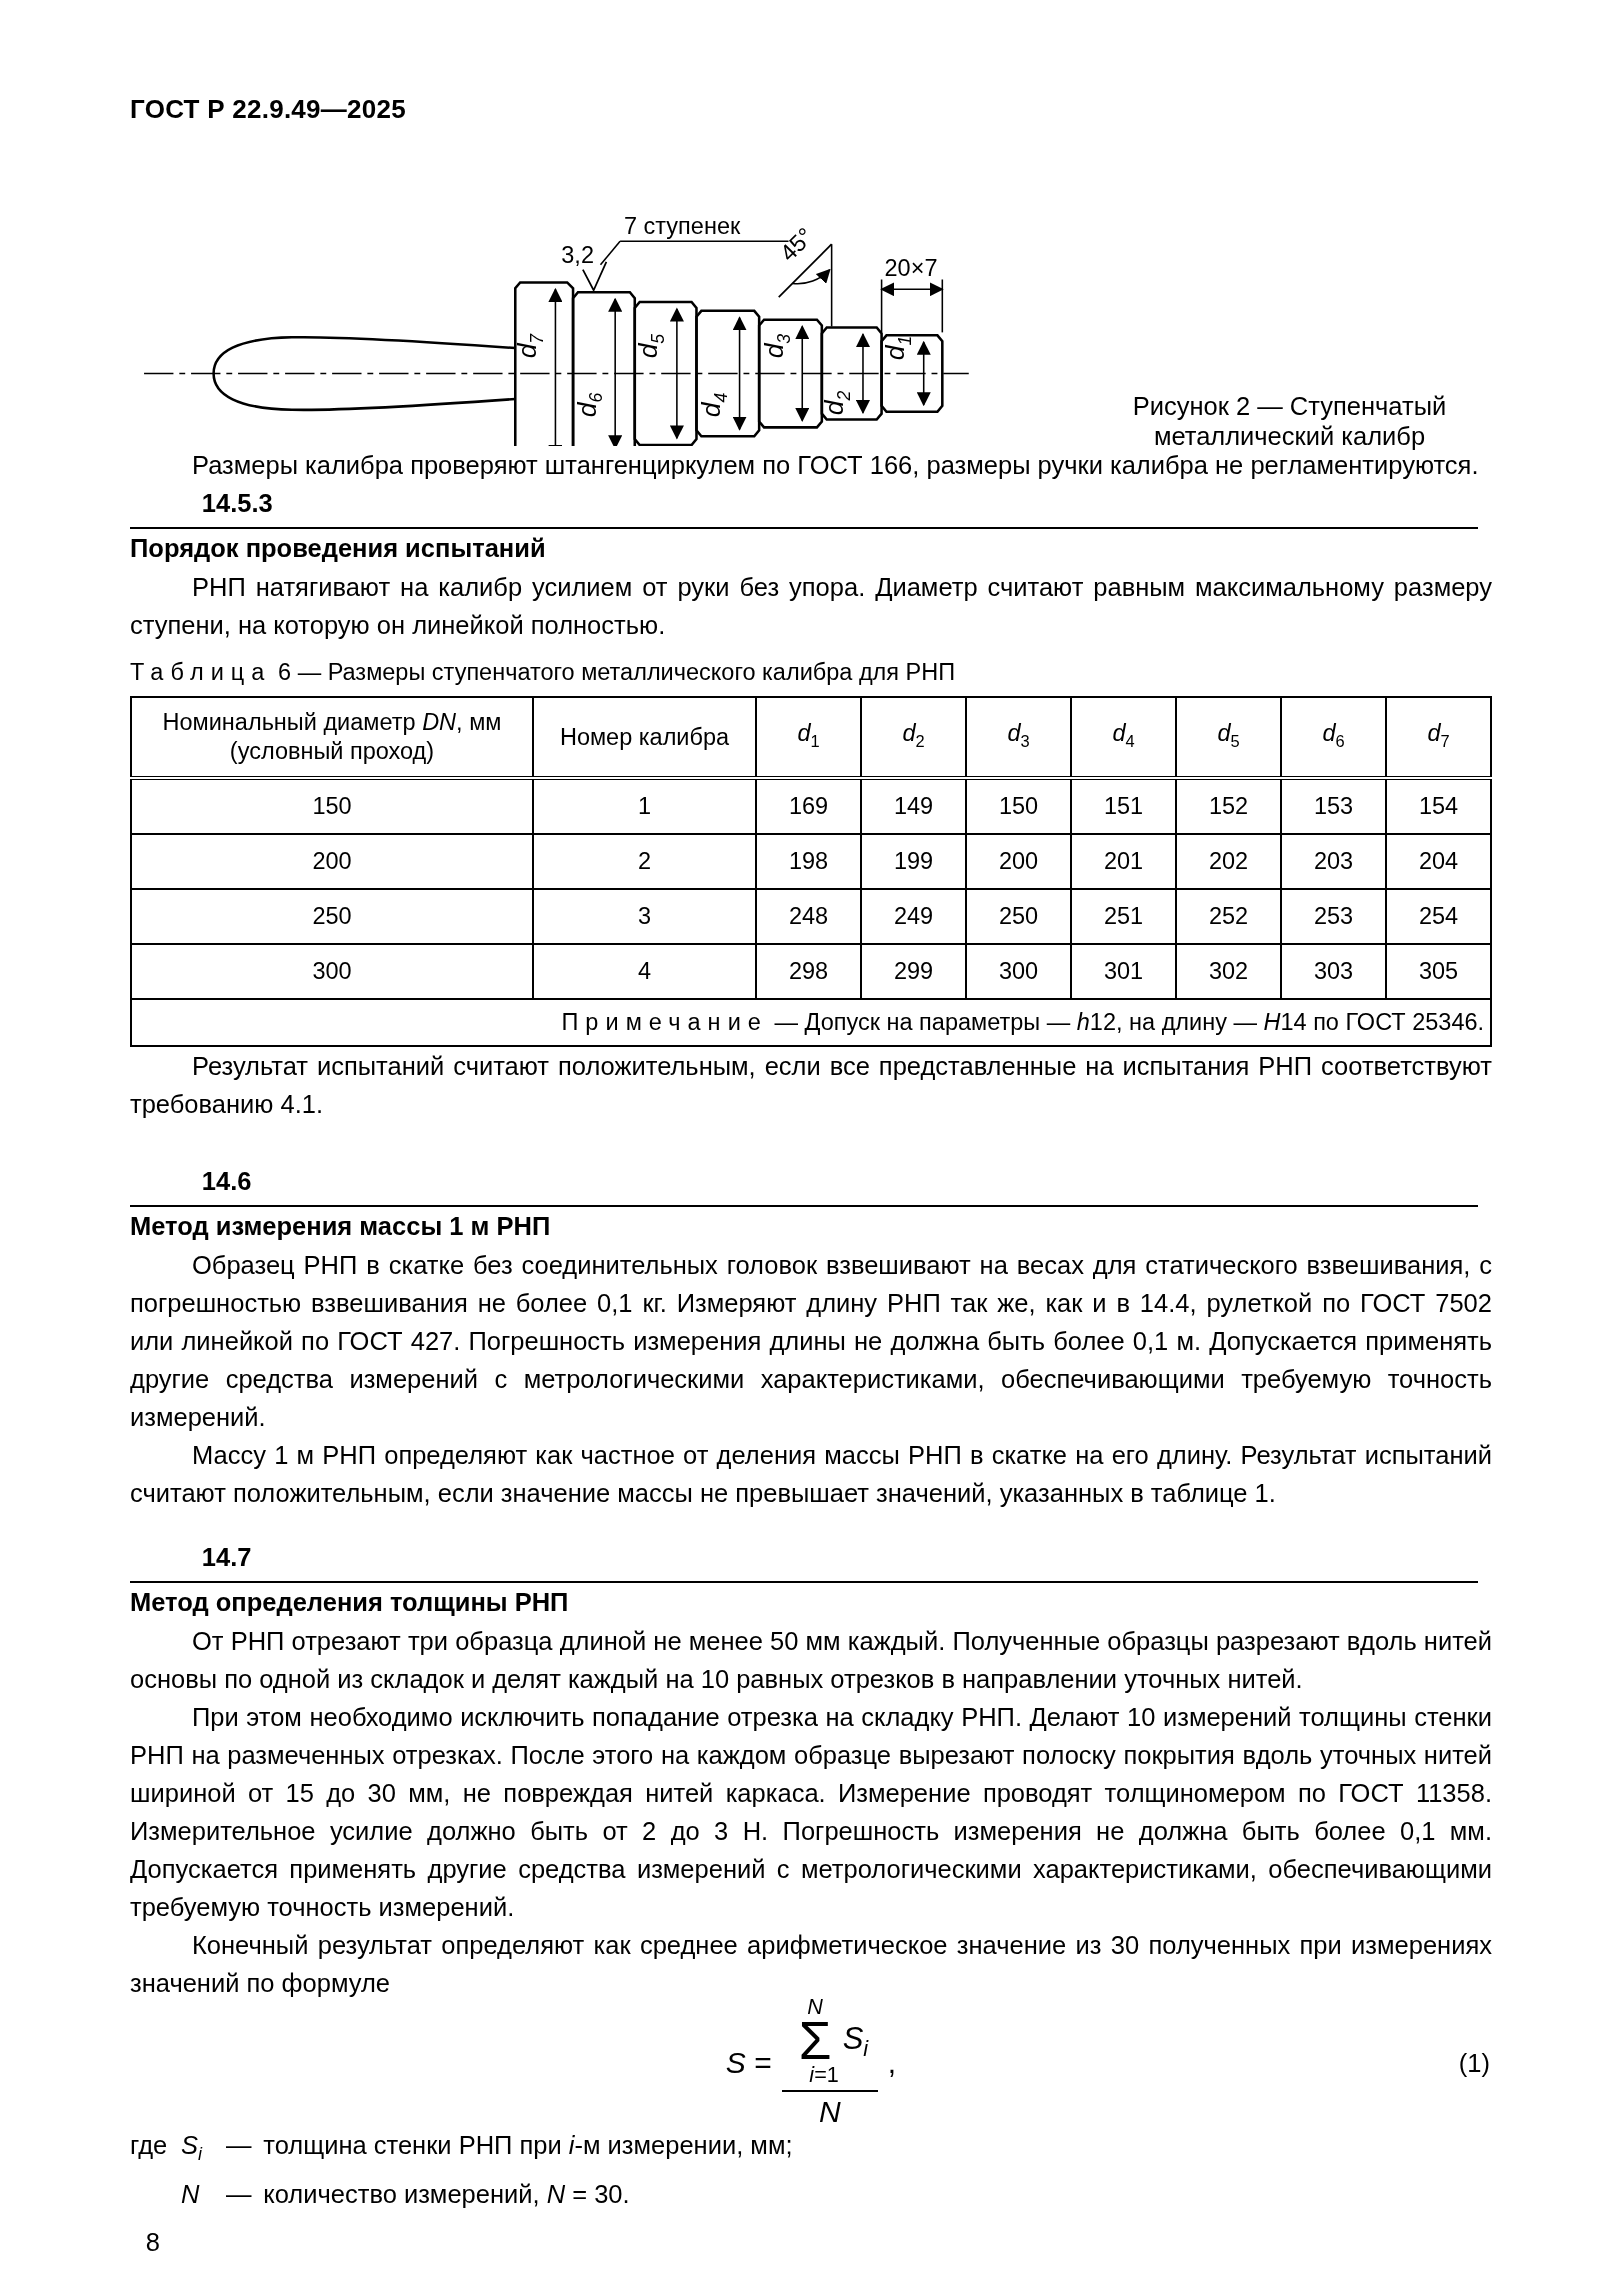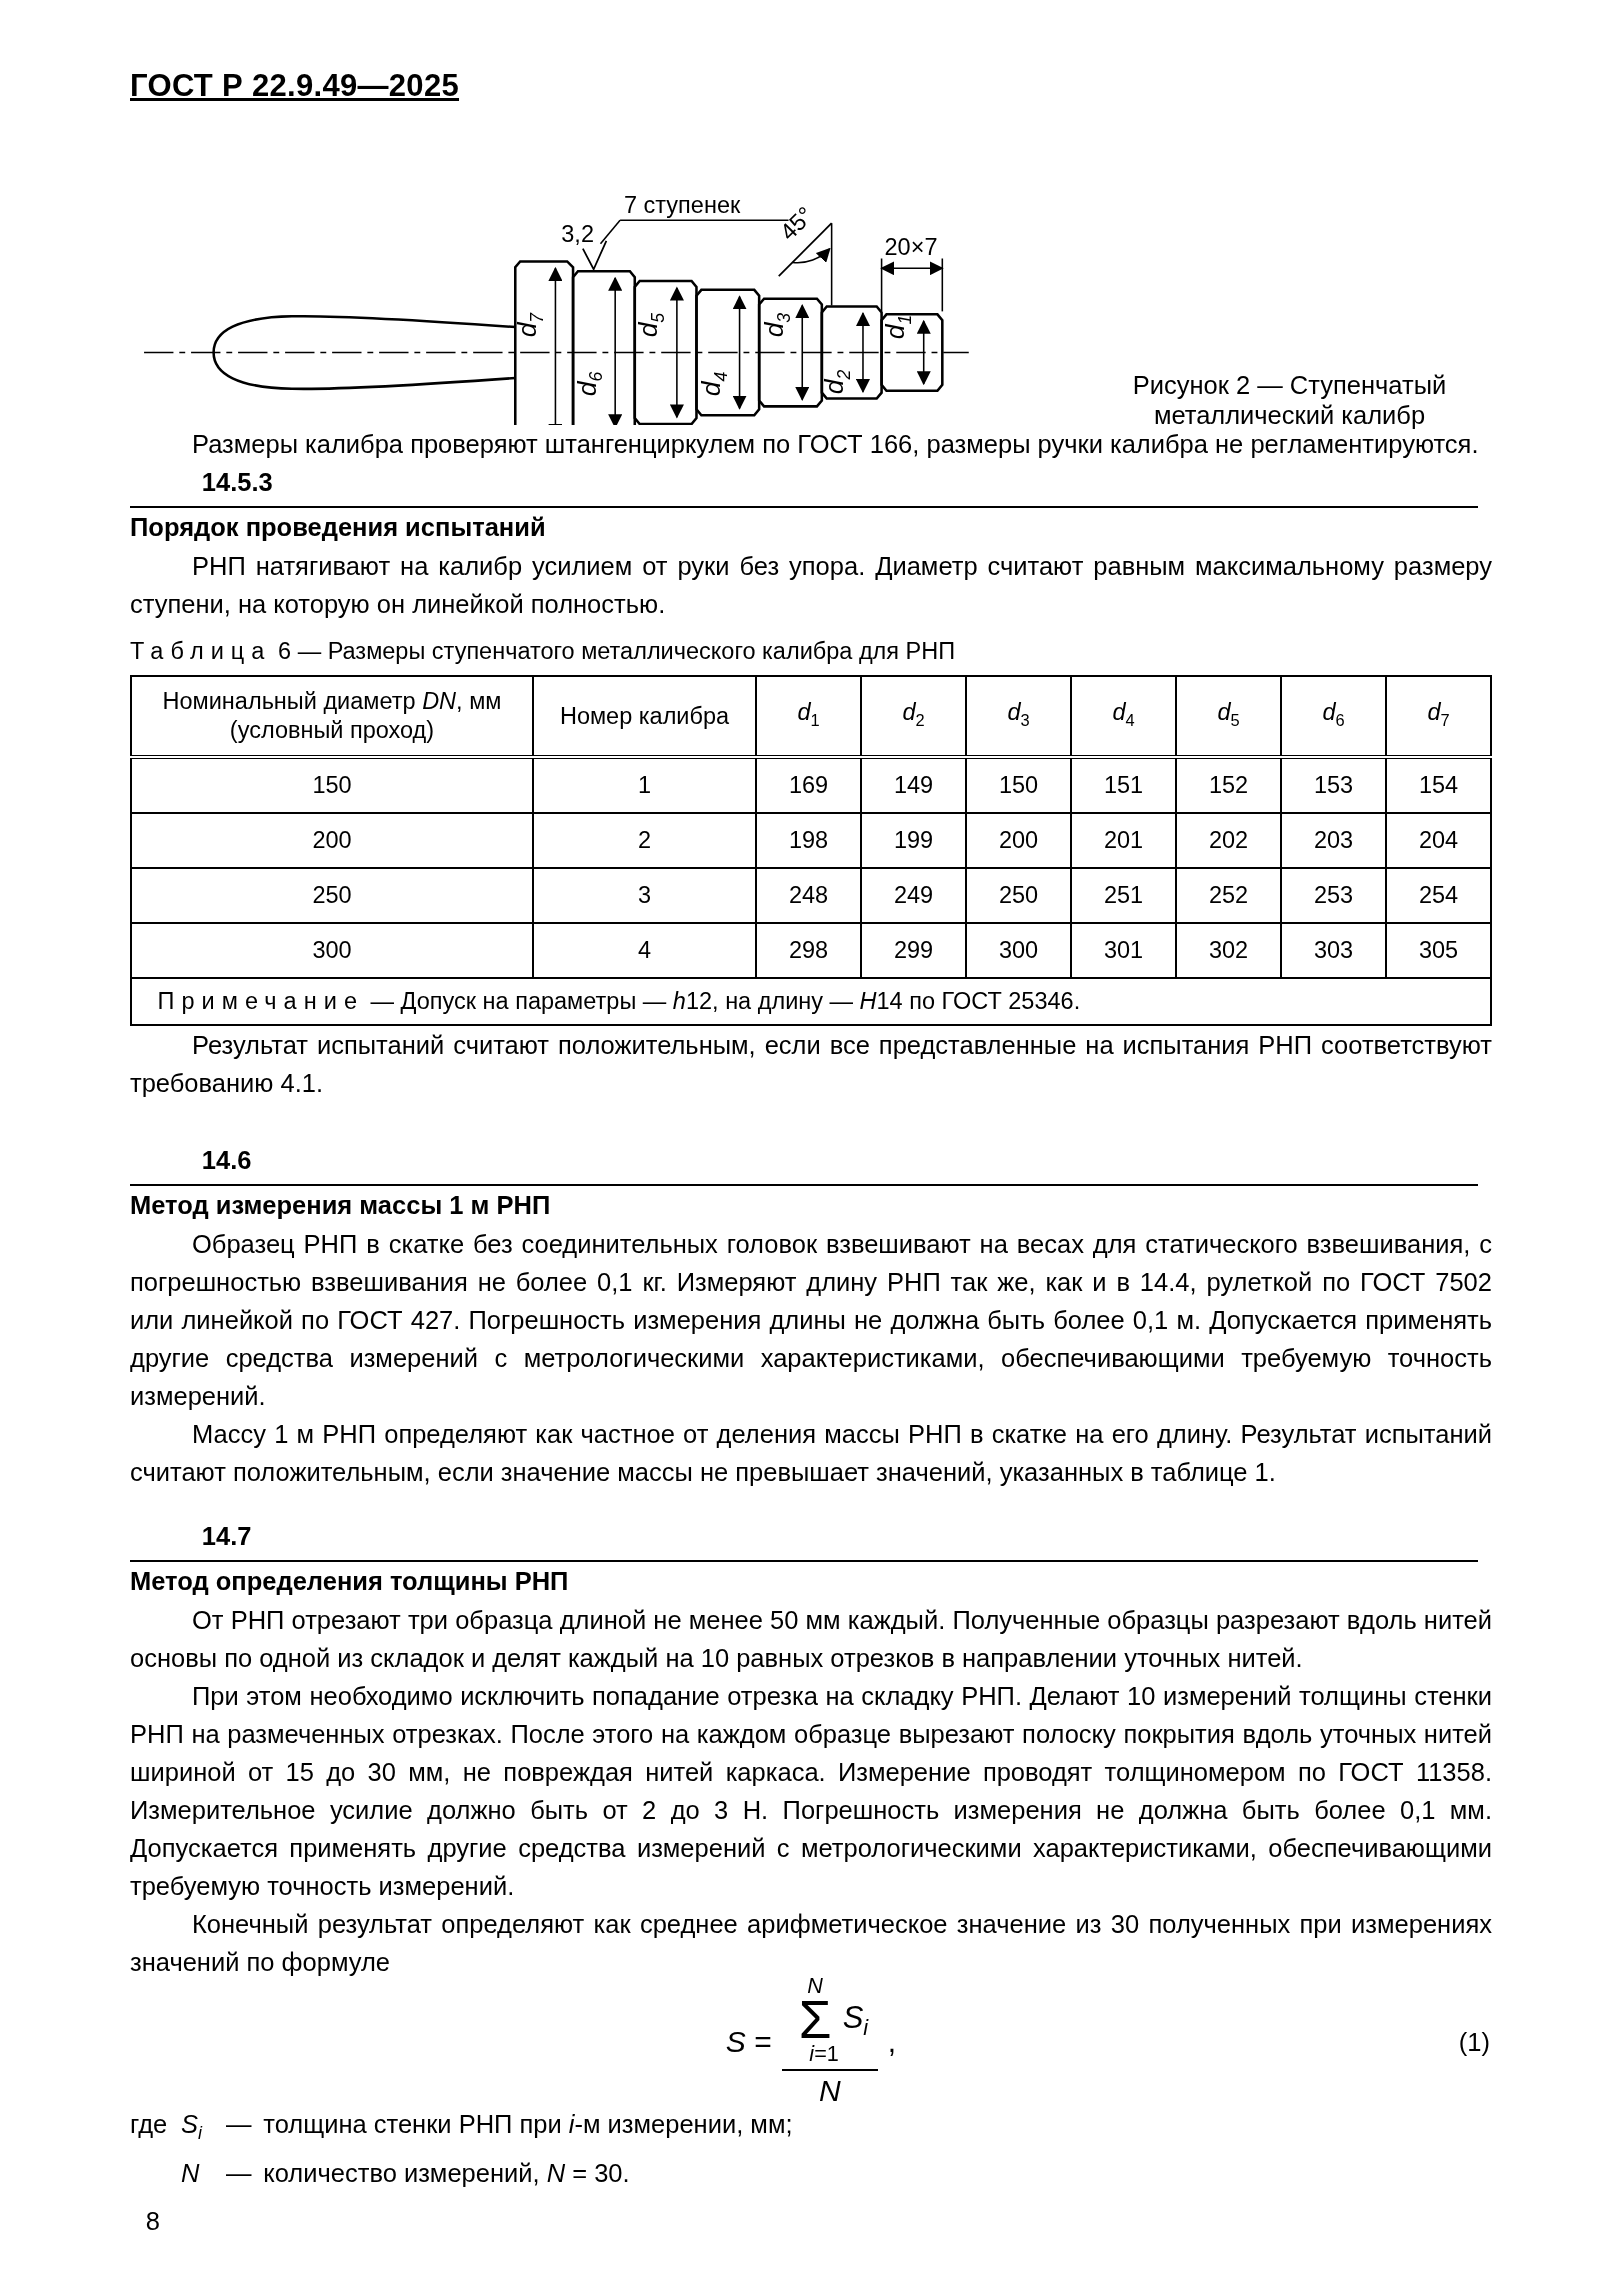--- a/index.html
+++ b/index.html
@@ -1,36 +1,36 @@
 <!DOCTYPE html>
 <html><head>
 <meta charset="utf-8">
 <style>
   html,body{margin:0;padding:0;}
   body{width:1621px;height:2293px;background:#fff;color:#000;overflow:hidden;
        font-family:"Liberation Sans",sans-serif;position:relative;}
   .content{padding:0 129px 0 130px;}
-  .doc-header{margin-top:68px;font-size:31px;font-weight:bold;letter-spacing:.01em;text-decoration:underline;}
+  .doc-header{margin-top:94px;font-size:26px;font-weight:bold;letter-spacing:.01em;}
   .figure-wrap{position:relative;height:286px;margin-top:35px;}
   .figure-wrap svg{position:absolute;left:0;top:0;}
   .fig-caption{position:absolute;left:912px;top:231px;width:495px;text-align:center;
                font-size:25.5px;line-height:30px;}
   p.body{font-size:25.5px;line-height:38px;margin:0;text-align:justify;text-indent:62px;}
   .p1{margin-top:39px;}
   .sec{font-size:25.5px;line-height:39px;font-weight:bold;margin:0;text-indent:62px;}
   .sec .num{margin-right:13.7px;text-align:center;}
   .h2{margin-top:39px;} .h3{margin-top:25.5px;}
   .p3{margin-top:15.7px;} .p4{margin-top:7.8px;} .p6{margin-top:5.9px;}
   .tbl-title{margin-top:13.7px;font-size:23.5px;line-height:29px;}
   .sp{letter-spacing:.30em;}
   table.t6{border-collapse:collapse;width:100%;margin-top:9.8px;font-size:23.5px;border:2.9px solid #000;}
   .t6 th,.t6 td{border:2px solid #000;text-align:center;vertical-align:middle;padding:0 5.9px;font-weight:normal;}
   .t6 thead th{height:78px;border-bottom:4.9px double #000;line-height:29px;}
   .t6 td.data{height:53px;}
-  .t6 .note-cell{height:45px;text-align:left;padding-left:25.5px;}
+  .t6 .note-cell{height:45px;text-align:right;padding-left:25.5px;}
   .it,i{font-style:italic;}
   sub{font-size:70%;}
   .formula-row{position:relative;margin-top:5.9px;height:110px;display:flex;align-items:center;justify-content:center;}
   .formula{display:flex;align-items:center;gap:9.8px;font-size:30px;}
   .frac{display:inline-flex;flex-direction:column;align-items:center;}
   .num{display:flex;align-items:center;gap:3.9px;padding:0 9.8px 3.9px;border-bottom:2.9px solid #000;}
   .den{margin-top:2.9px;font-size:30px;}
   .sum{display:flex;flex-direction:column;align-items:center;line-height:1;}
   .sum-top{font-size:21.6px;}
   .sum-sym{font-size:53px;line-height:.88;}

